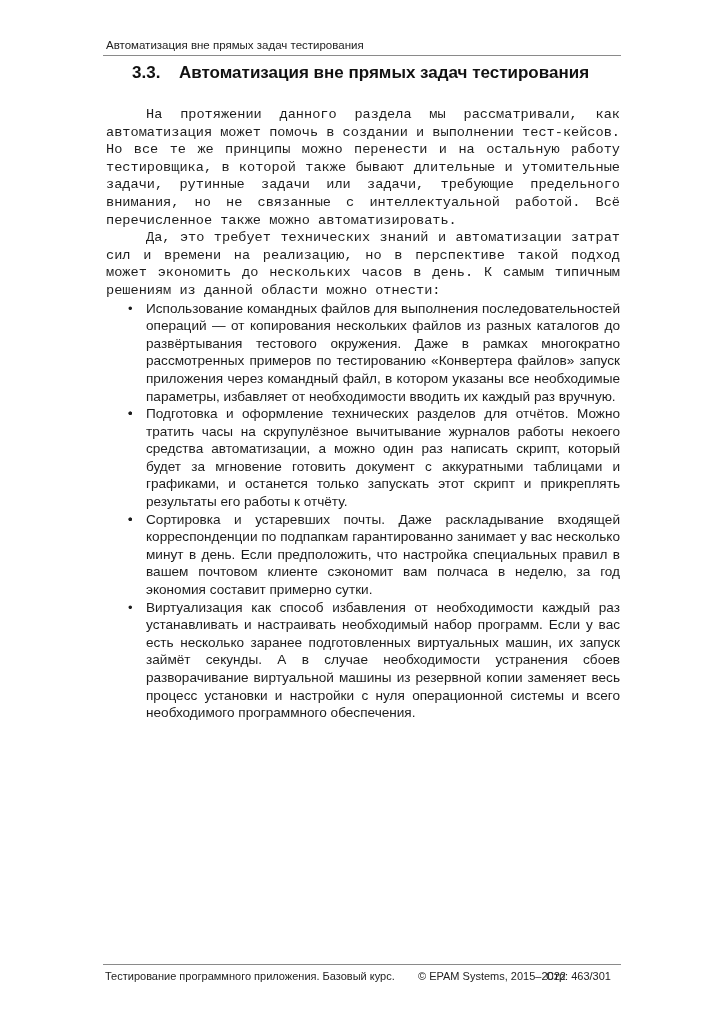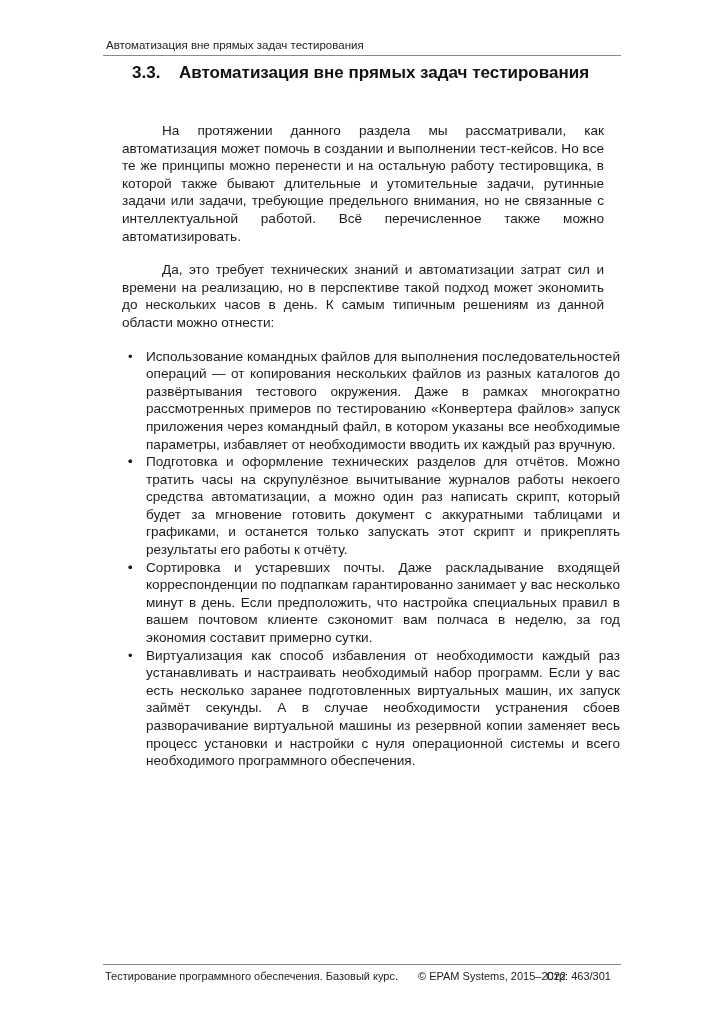--- a/index.html
+++ b/index.html
@@ -6,21 +6,21 @@
   body { width:725px; height:1024px; position:relative; overflow:hidden;
          font-family:"Liberation Sans", sans-serif; color:#1a1a1a; }
   .page-header { position:absolute; left:106px; top:38px; width:514px;
                  font-size:11.5px; line-height:14px; color:#222; }
   .header-rule { position:absolute; left:103px; top:55px; width:518px; height:1px; background:#8a8a8a; }
   .section-heading { position:absolute; left:132px; top:62px; font-size:17px; font-weight:bold;
                      line-height:22px; color:#111; white-space:nowrap; }
   .section-heading .num { display:inline-block; width:47px; }
   .body { position:absolute; left:106px; top:106px; width:514px; font-size:13.6px;
           line-height:17.6px; text-align:justify; color:#1c1c1c; }
-  .body p { margin:16px; text-indent:40px; }
+  .body p { margin:0; text-indent:40px;font-family:Liberation Mono, monospace; }
   .body ul { margin:0; padding:0; list-style:none; }
   .body li { position:relative; padding-left:40px; }
   .body li .bullet { position:absolute; left:22px; top:0; font-size:13px; }
   .body p.after-list { margin-top:8px; }
   .footer-rule { position:absolute; left:103px; top:964px; width:518px; height:1px; background:#8a8a8a; }
   .footer { position:absolute; left:103px; top:969px; width:518px; font-size:11px; line-height:14px; color:#222; }
   .footer .f-left { position:absolute; left:2px; }
   .footer .f-mid { position:absolute; left:315px; }
   .footer .f-right { position:absolute; left:443px; }
 </style>
@@ -42,16 +42,16 @@
     <li><span class="bullet">•</span></li>
     <li><span class="bullet">•</span><span>Подготовка и оформление технических разделов для отчётов. Можно тратить часы на скрупулёзное вычитывание журналов работы некоего средства автоматизации, а можно один раз написать скрипт, который будет за мгновение готовить документ с аккуратными таблицами и графиками, и останется только запускать этот скрипт и прикреплять результаты его работы к отчёту.</span></li>
     <li><span class="bullet">•</span></li>
     <li><span class="bullet">•</span><span>Сортировка и устаревших почты. Даже раскладывание входящей корреспонденции по подпапкам гарантированно занимает у вас несколько минут в день. Если предположить, что настройка специальных правил в вашем почтовом клиенте сэкономит вам полчаса в неделю, за год экономия составит примерно сутки.</span></li>
     <li><span class="bullet">•</span><span>Виртуализация как способ избавления от необходимости каждый раз устанавливать и настраивать необходимый набор программ. Если у вас есть несколько заранее подготовленных виртуальных машин, их запуск займёт секунды. А в случае необходимости устранения сбоев разворачивание виртуальной машины из резервной копии заменяет весь процесс установки и настройки с нуля операционной системы и всего необходимого программного обеспечения.</span></li>
   </ul>
 </div>
 
 <div class="footer-rule"></div>
 <div class="footer">
-  <span class="f-left">Тестирование программного обеспечения. Базовый курс.</span>
+  <span class="f-left">Тестирование программного приложения. Базовый курс.</span>
   <span class="f-mid">© EPAM Systems, 2015–2022</span>
   <span class="f-right">Стр: 463/301</span>
 </div>
 
 </body></html>

